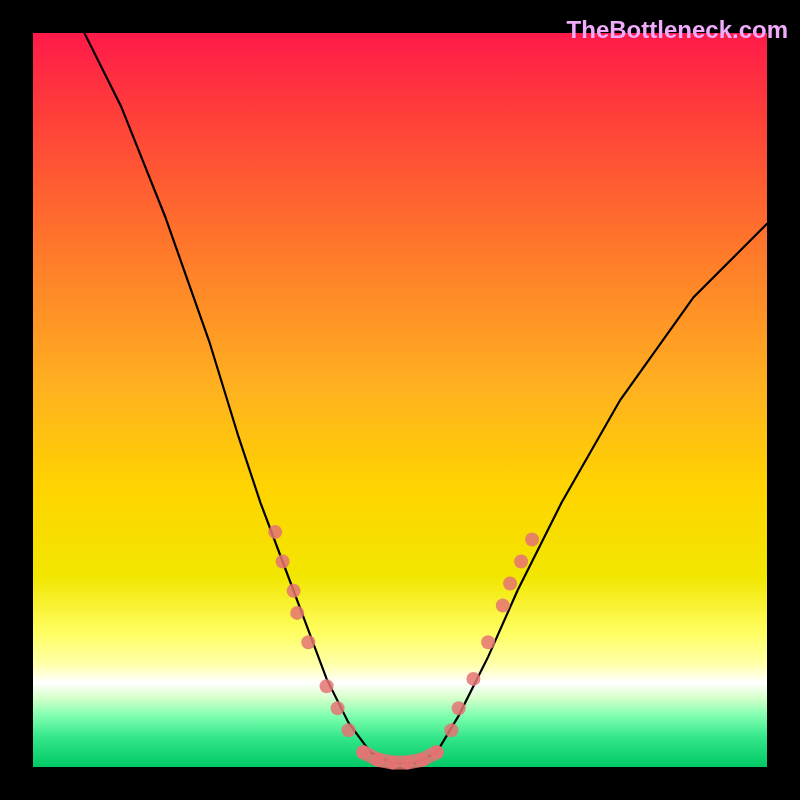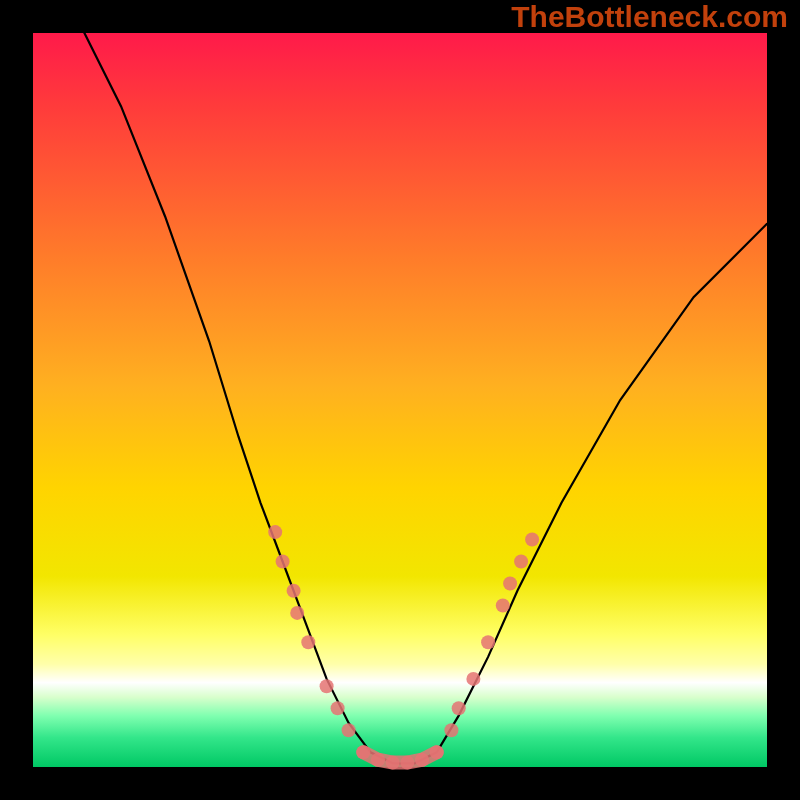--- a/index.html
+++ b/index.html
@@ -8,26 +8,26 @@
     background: #fff;
   }
   .chart-container {
     width: 800px;
     height: 800px;
     position: relative;
     background: #000;
   }
   .watermark {
     position: absolute;
-    top: 0;
+    top: 16px;
     right: 12px;
     font-family: Arial, sans-serif;
-    font-size: 30px;
+    font-size: 24px;
     font-weight: bold;
-    color: #c2410c;
+    color: #f0abfc;
     z-index: 10;
   }
   svg {
     display: block;
   }
 </style>
 </head>
 <body>
 
 <div class="chart-container">

